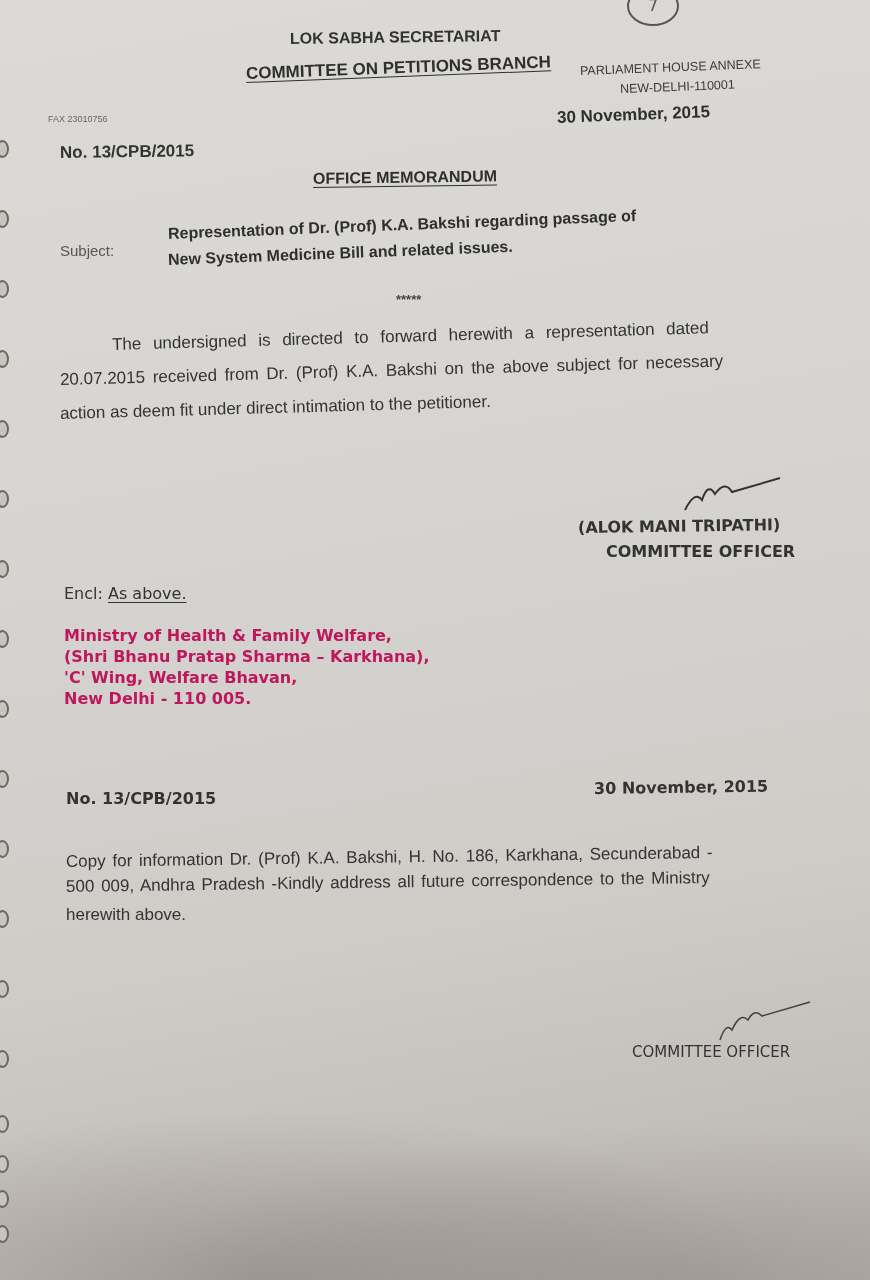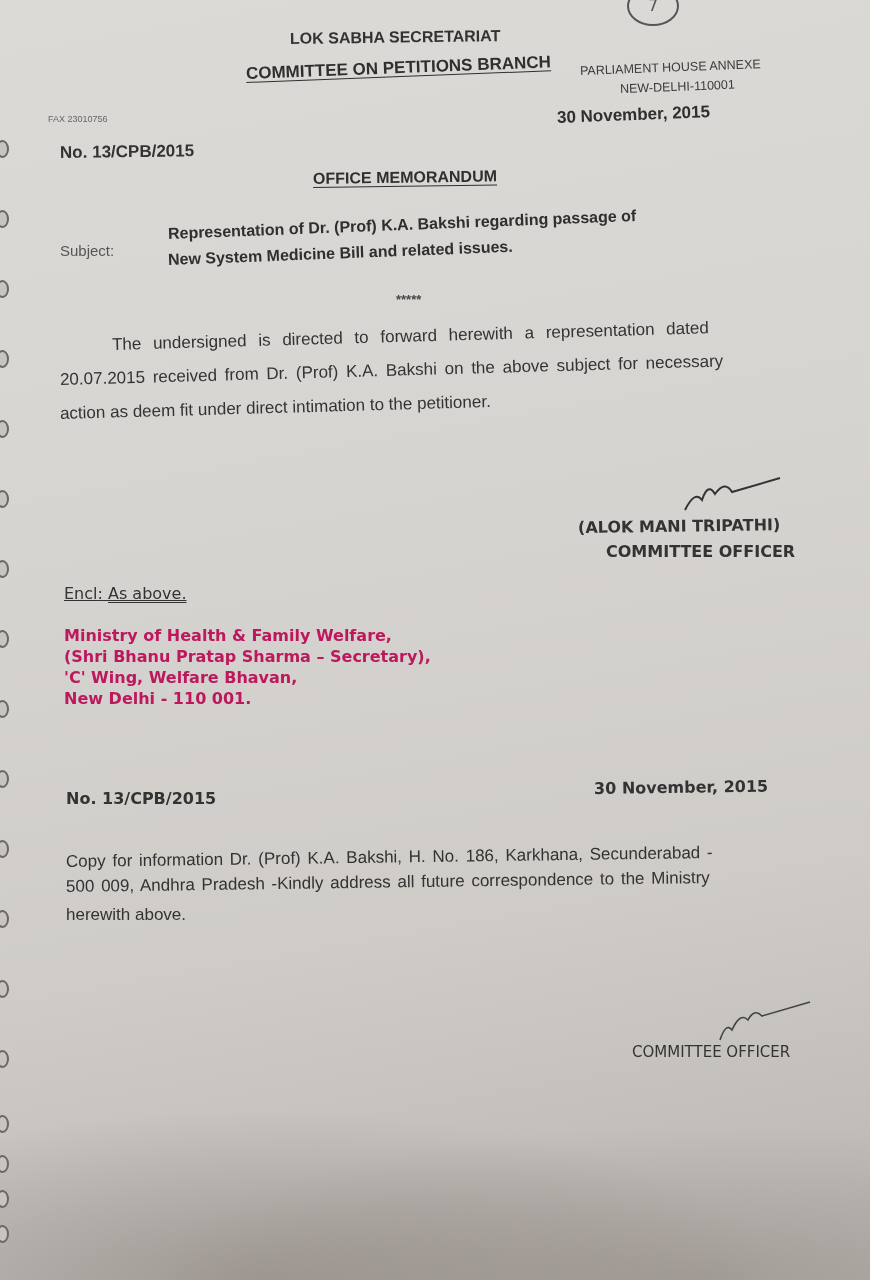--- a/index.html
+++ b/index.html
@@ -80,30 +80,30 @@
   <div class="t cond rot-b" style="left:112px; top:335px; font-size:17px; color:#333; word-spacing:7px;">The undersigned is directed to forward herewith a representation dated</div>
   <div class="t cond rot-b" style="left:60px; top:370px; font-size:17px; color:#333; word-spacing:3px;">20.07.2015 received from Dr. (Prof) K.A. Bakshi on the above subject for necessary</div>
   <div class="t cond rot-b" style="left:60px; top:404px; font-size:17px; color:#333;">action as deem fit under direct intimation to the petitioner.</div>
 
   <svg class="sig" style="left:680px; top:470px;" width="110" height="45">
     <path d="M5 40 Q15 20 22 30 Q28 12 35 24 Q45 10 52 22 L100 8" stroke="#333" stroke-width="2" fill="none"></path>
   </svg>
   <div class="t verd rot-c" style="left:578px; top:518px; font-size:16px; font-weight:bold; color:#333;">(ALOK MANI TRIPATHI)</div>
   <div class="t verd" style="left:606px; top:542px; font-size:16px; font-weight:bold; color:#333;">COMMITTEE OFFICER</div>
 
-  <div class="t verd" style="left:64px; top:584px; font-size:16px; color:#333;text-decoration:underline;">
+  <div class="t verd" style="left:64px; top:584px; font-size:16px; color:#333;">
     <span>Encl:</span>
     <span class="u">As above.</span>
   </div>
 
   <div class="t verd" style="left:64px; top:625px; font-size:16px; font-weight:bold; color:#be185d; line-height:21px;">
     <div>Ministry of Health &amp; Family Welfare,</div>
-    <div>(Shri Bhanu Pratap Sharma – Secretary),</div>
+    <div>(Shri Bhanu Pratap Sharma – Karkhana),</div>
     <div>'C' Wing, Welfare Bhavan,</div>
-    <div>New Delhi - 110 001.</div>
+    <div>New Delhi - 110 005.</div>
   </div>
 
   <div class="t verd" style="left:66px; top:789px; font-size:16px; font-weight:bold; color:#333;">No. 13/CPB/2015</div>
   <div class="t verd rot-c" style="left:594px; top:779px; font-size:16px; font-weight:bold; color:#333;">30 November, 2015</div>
 
   <div class="t cond rot-c" style="left:66px; top:852px; font-size:17px; color:#333; word-spacing:2px;">Copy for information Dr. (Prof) K.A. Bakshi, H. No. 186, Karkhana, Secunderabad -</div>
   <div class="t cond rot-c" style="left:66px; top:877px; font-size:17px; color:#333; word-spacing:2px;">500 009, Andhra Pradesh -Kindly address all future correspondence to the Ministry</div>
   <div class="t cond" style="left:66px; top:905px; font-size:17px; color:#333;">herewith above.</div>
 
   <svg class="sig" style="left:710px; top:1000px;" width="110" height="45">

